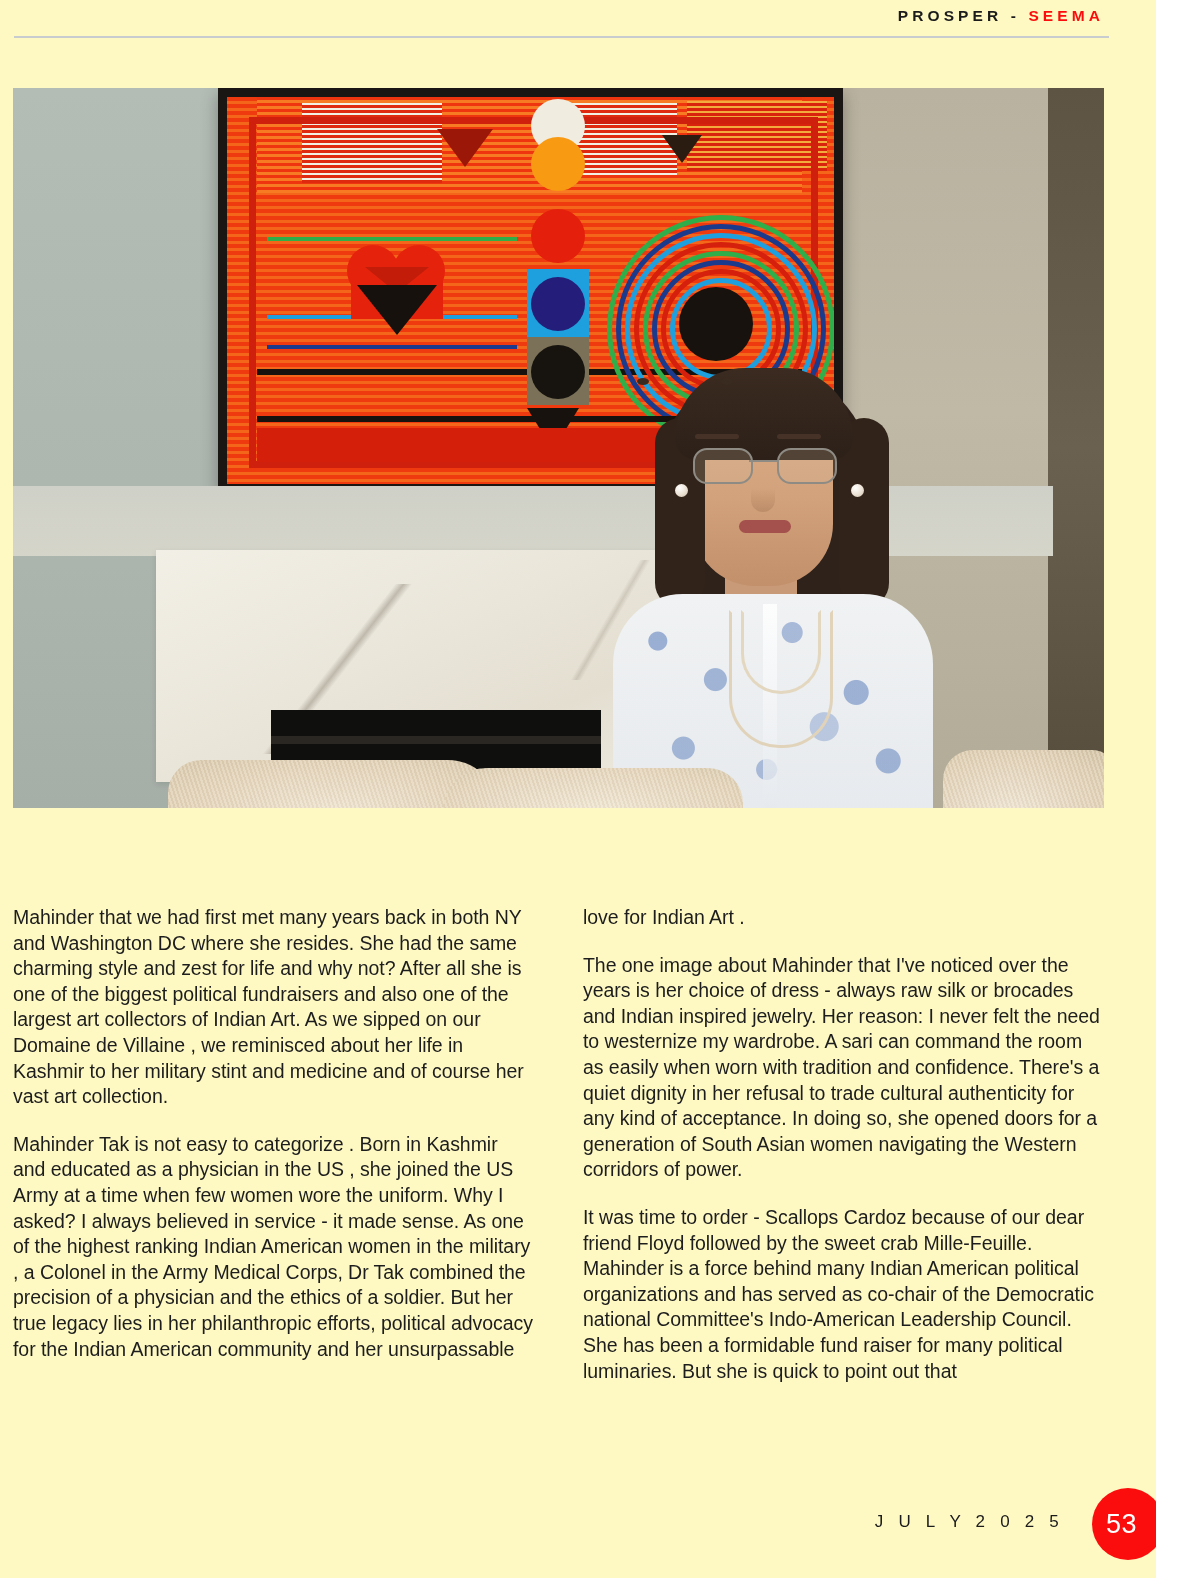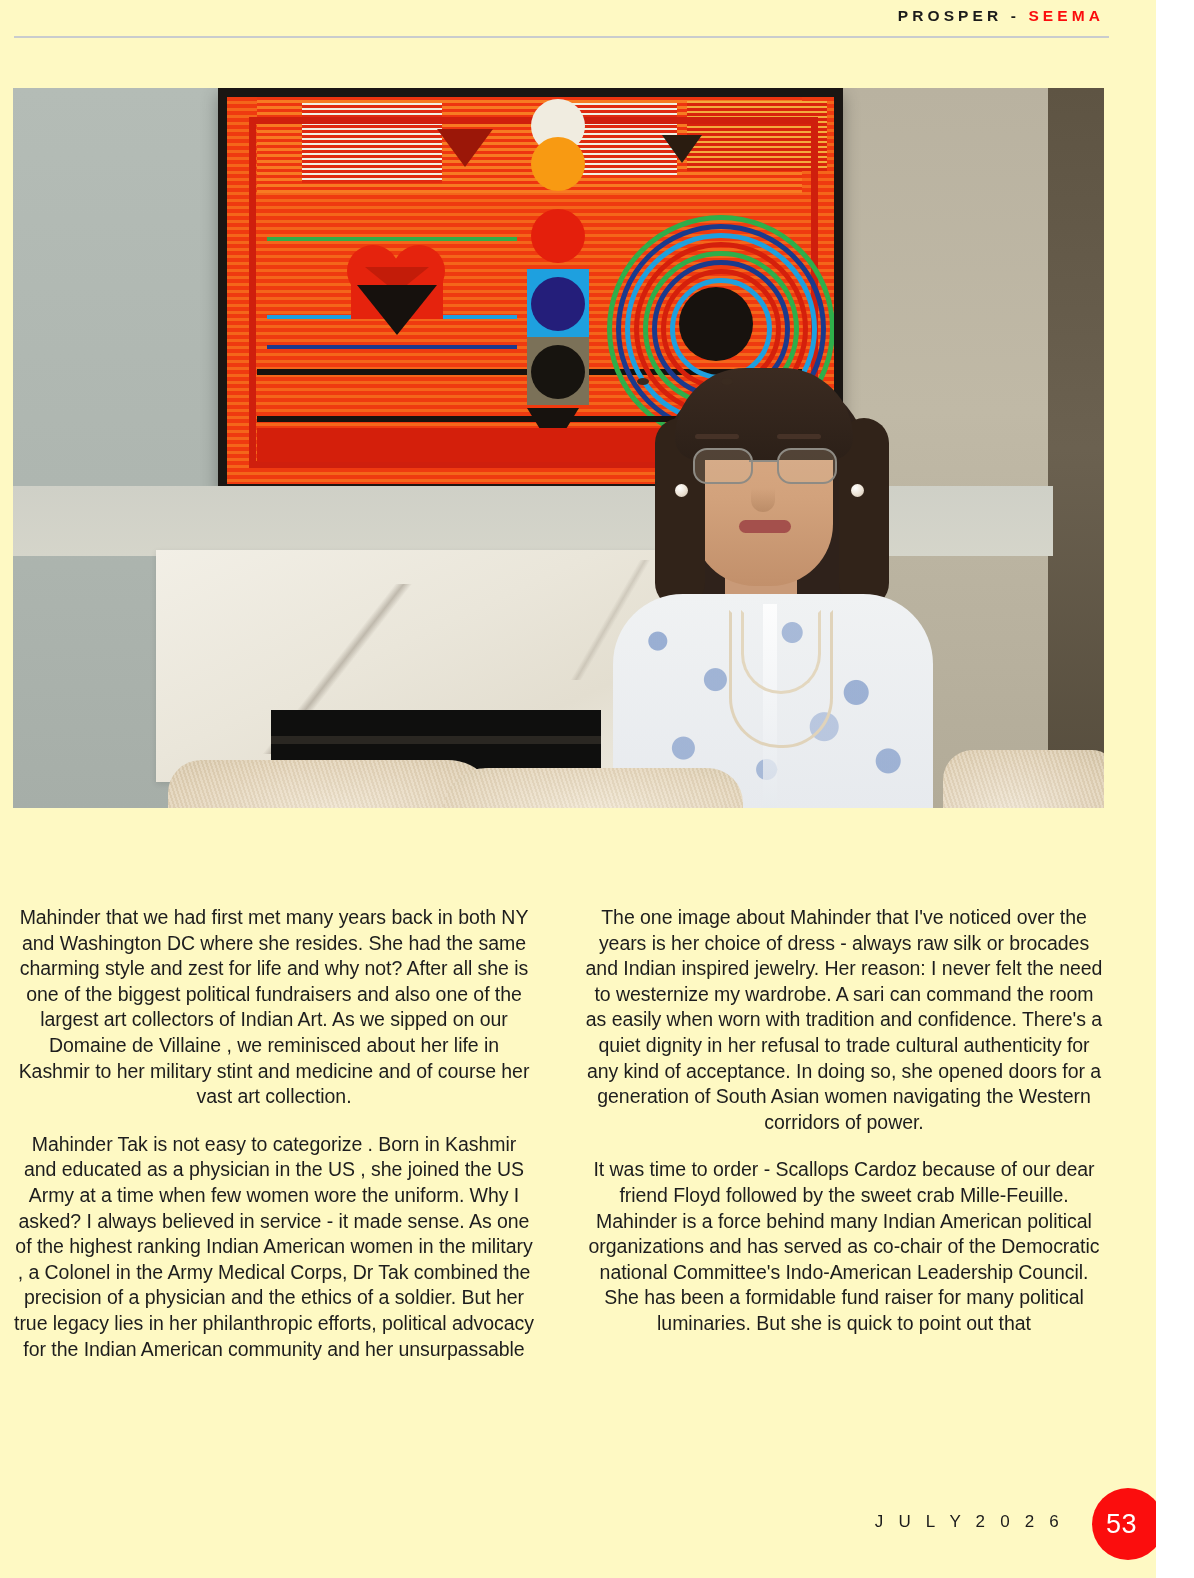--- a/index.html
+++ b/index.html
@@ -383,21 +383,21 @@
 
   
   .columns {
     position: absolute;
     left: 13px;
     top: 905px;
     width: 1092px;
     display: flex;
     gap: 48px;
   }
-  .col { width: 522px; text-align: center; }
+  .col { width: 522px; }
   .col p {
     margin: 0 0 22px 0;
     font-size: 19.5px;
     line-height: 25.6px;
     color: #1d1d1d;
     letter-spacing: -0.05px;
   }
   .col p:last-child { margin-bottom: 0; }
 
   
@@ -565,23 +565,24 @@
         <div class="sofa-fuzz"></div>
       </div>
   </div>
 
   <div class="columns">
     <div class="col">
       <p>Mahinder that we had first met many years back in both NY and Washington DC where she resides. She had the same charming style and zest for life and why not? After all she is one of the biggest political fundraisers and also one of the largest art collectors of Indian Art. As we sipped on our Domaine de Villaine , we reminisced about her life in Kashmir to her military stint and medicine and of course her vast art collection.</p>
       <p>Mahinder Tak is not easy to categorize . Born in Kashmir and educated as a physician in the US , she joined the US Army at a time when few women wore the uniform. Why I asked? I always believed in service - it made sense. As one of the highest ranking Indian American women in the military , a Colonel in the Army Medical Corps, Dr Tak combined the precision of a physician and the ethics of a soldier.  But her true legacy lies in her philanthropic efforts, political advocacy for the Indian American community and her unsurpassable</p>
     </div>
     <div class="col">
+      <p>love for Indian Art .</p>
       <p>The one image about Mahinder that I've noticed over the years is her choice of dress - always raw silk or brocades and Indian inspired jewelry. Her reason: I never felt the need to westernize my wardrobe. A sari can command the room as easily when worn with tradition and confidence.  There's a quiet dignity in her refusal to trade cultural authenticity for any kind of acceptance. In doing so, she opened doors for a generation of South Asian women navigating the Western corridors of power.</p>
       <p>It was time to order - Scallops Cardoz because of our dear friend Floyd followed by the sweet crab Mille-Feuille.  Mahinder is a force behind many Indian American political organizations and has served as co-chair of the Democratic national Committee's Indo-American Leadership Council. She has been a formidable fund raiser for many political luminaries. But she is quick to point out that</p>
     </div>
   </div>
 
-  <div class="footer-date">J U L Y   2 0 2 6</div>
+  <div class="footer-date">J U L Y   2 0 2 5</div>
   <div class="page-number-badge">
     <span>53</span>
   </div>
 
 </div>
 
 </body></html>

